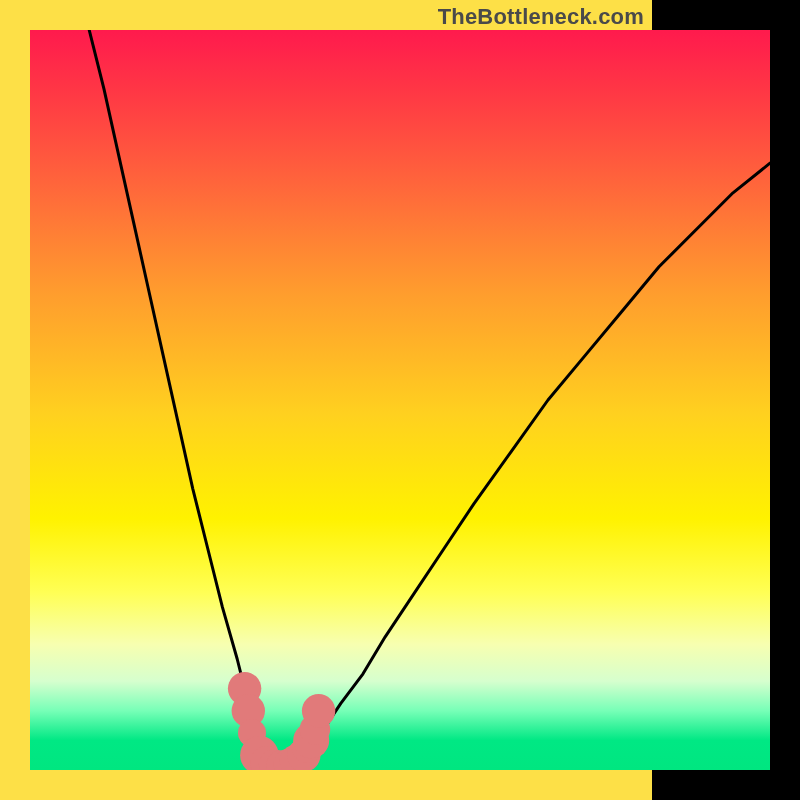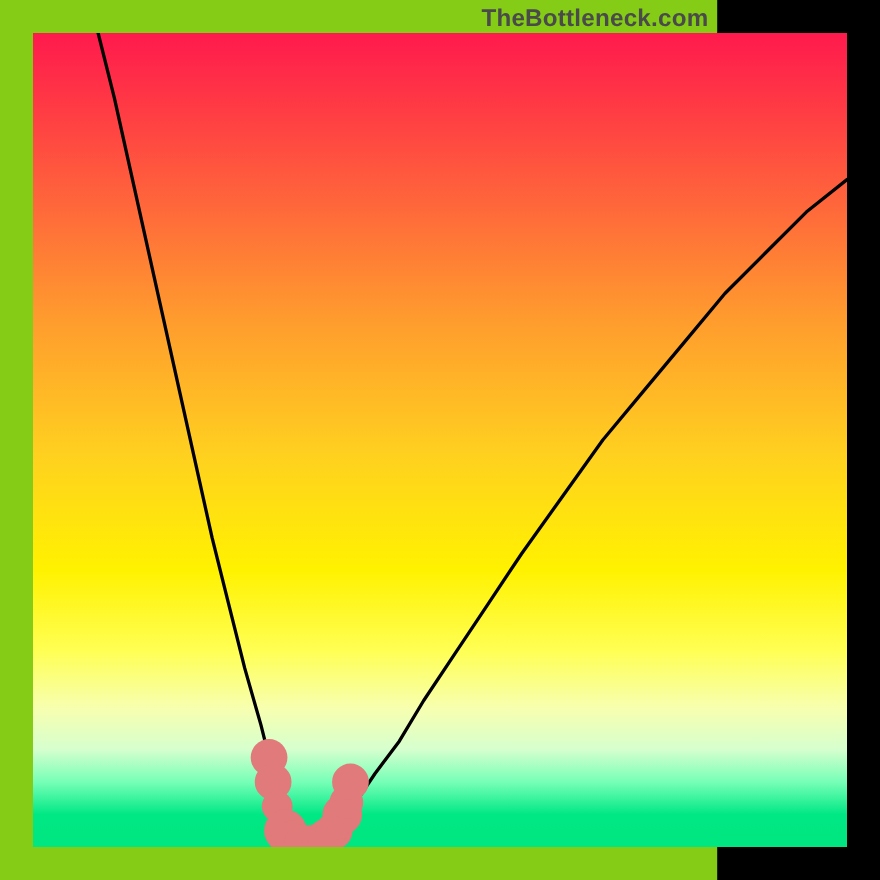--- a/index.html
+++ b/index.html
@@ -1,16 +1,16 @@
 <!DOCTYPE html>
 <html><head>
 <meta charset="utf-8">
 <style>
   html,body{margin:0;padding:0;width:800px;height:800px;background:#000;overflow:hidden;font-family:Arial,Helvetica,sans-serif}
-  .outer{position:relative;width:652px;height:800px;background:#84cc16}
+  .outer{position:relative;width:652px;height:800px;background:#fde047}
   .plot-area{position:absolute;left:30px;top:30px;width:740px;height:740px}
   .gradient{position:absolute;inset:0;
     background:linear-gradient(to bottom,
       #ff1a4d 0%,
       #ff3645 8%,
       #ff6a3a 22%,
       #ff9b2e 35%,
       #ffd11f 52%,
       #fff200 66%,
       #ffff55 76%,

